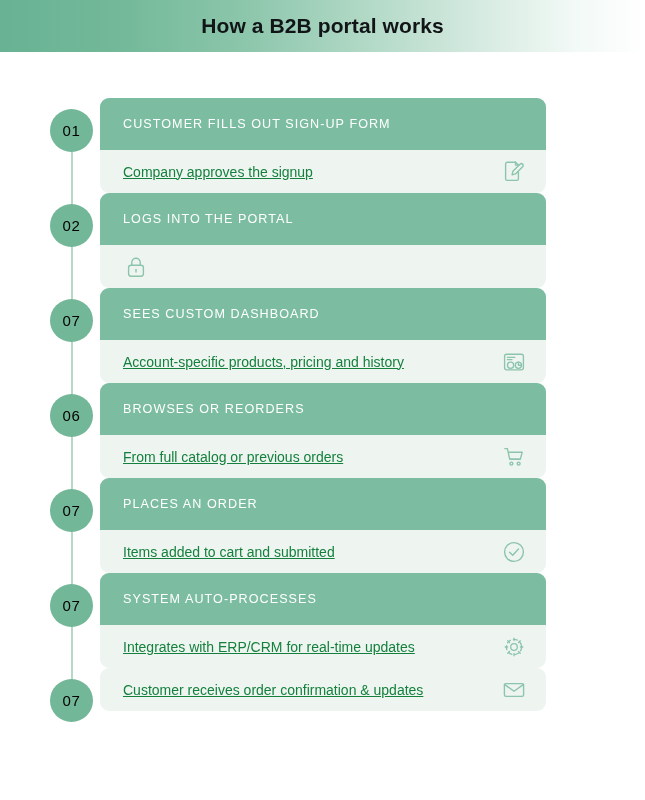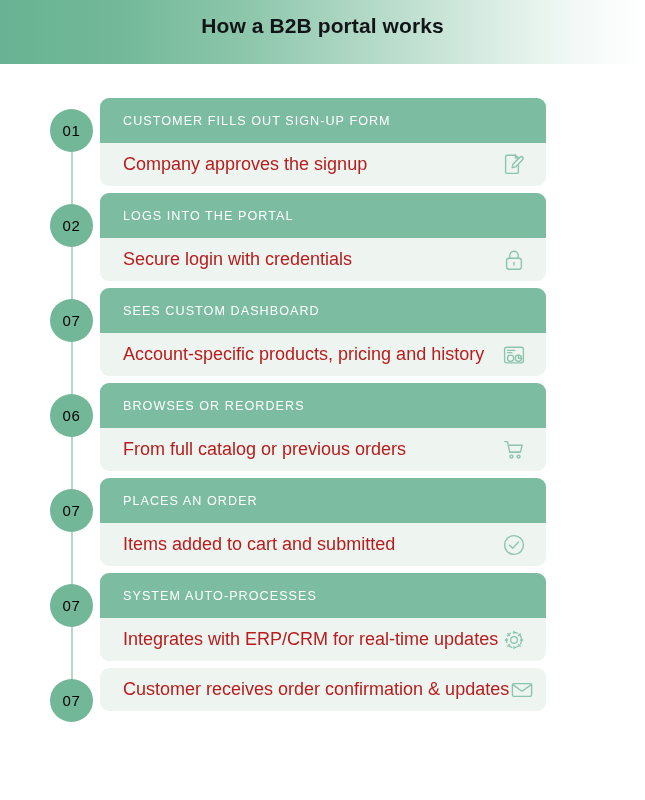--- a/index.html
+++ b/index.html
@@ -20,21 +20,21 @@
     height: 800px;
     background: #ffffff;
   }
 
   
   .header {
     position: absolute;
     left: 0;
     top: 0;
     width: 645px;
-    height: 64px;
+    height: 52px;
     background: linear-gradient(to right,
                 #68b393 0%,
                 #72b899 18%,
                 #8cc6ab 38%,
                 #b4dac8 58%,
                 #d9ece3 76%,
                 #f2f9f6 89%,
                 #ffffff 100%);
   }
   .header-title {
@@ -95,21 +95,21 @@
   .card {
     position: absolute;
     left: 100px;
     top: 0;
     width: 446px;
     border-radius: 9px;
     overflow: hidden;
     background: #eef5f1;
   }
   .card-header {
-    height: 45px;
+    height: 52px;
     background: #7cbda2;
     display: flex;
     align-items: center;
     padding-left: 23px;
     box-sizing: border-box;
   }
   .card-header-text {
     color: #ffffff;
     font-size: 12.6px;
     letter-spacing: 1.05px;
@@ -117,24 +117,25 @@
     white-space: nowrap;
   }
   .card-body {
     height: 43px;
     display: flex;
     align-items: center;
     padding: 0 19px 0 23px;
     box-sizing: border-box;
   }
   .card-body-text {
-    color: #b91c1c;
-    font-size: 18px;
+    color: #15803d;
+    font-size: 14px;
     flex: 1;
     white-space: nowrap;
+    text-decoration: underline;
   }
   .card-icon {
     width: 26px;
     height: 26px;
     flex: 0 0 26px;
     display: flex;
     align-items: center;
     justify-content: center;
     color: #8cc4ac;
   }
@@ -173,21 +174,20 @@
           </div>
         </div>
       </div>
       <div class="step">
         <div class="badge">02</div>
         <div class="card">
           <div class="card-header">
             <span class="card-header-text">LOGS INTO THE PORTAL</span>
           </div>
           <div class="card-body">
-            <span class="card-body-text">Secure login with credentials</span>
             <span class="card-icon">
               <svg width="26" height="26" viewBox="0 0 26 26" fill="none" stroke="currentColor" stroke-width="1.4" stroke-linecap="round" stroke-linejoin="round">
                 <rect x="5.6" y="11.2" width="14.8" height="11" rx="2.4"></rect>
                 <path d="M8.8 11.2V8.4a4.2 4.2 0 0 1 8.4 0v2.8"></path>
                 <path d="M13 15.4v2.6"></path>
               </svg>
             </span>
           </div>
         </div>
       </div>

